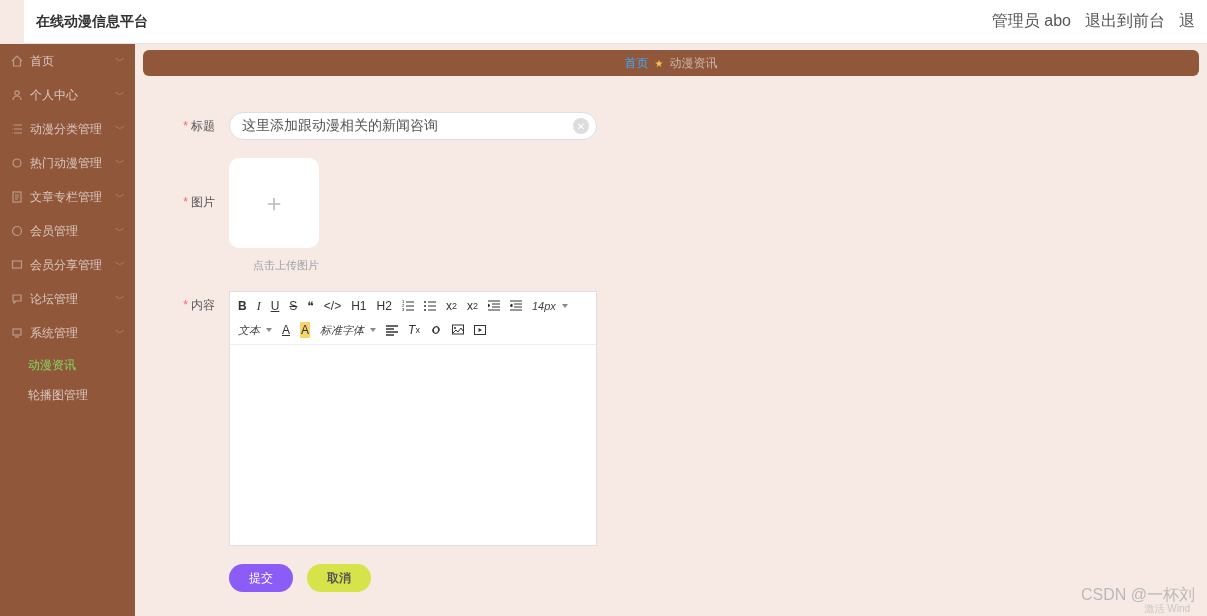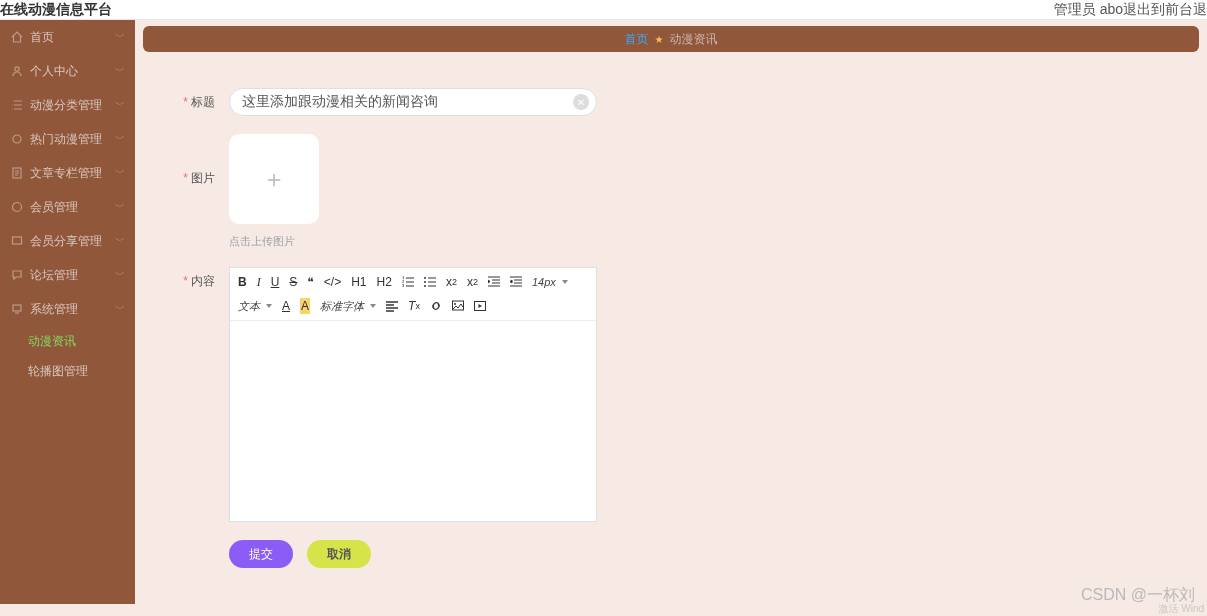--- a/index.html
+++ b/index.html
@@ -1,21 +1,21 @@
 <!DOCTYPE html>
 <html><head>
 <meta charset="utf-8">
 <style>
 * { margin:0; padding:0; box-sizing:border-box; font-family:"Microsoft YaHei","PingFang SC",Arial,sans-serif; }
 body { width:1207px; height:616px; background:#f7e9e4; overflow:hidden; position:relative; }
 
 
-.header { height:20px; background:#ffffff; display:flex; align-items:center; padding:0 0; border-bottom:1px solid #e5e5e5; }
+.header { height:44px; background:#ffffff; display:flex; align-items:center; padding:0 12px; border-bottom:1px solid #e5e5e5;margin-left:24px; }
 .header-title { font-size:14px; font-weight:bold; color:#333; flex:1; }
-.header-right { display:flex; font-size:14px; color:#555; }
+.header-right { display:flex; gap:14px; font-size:16px; color:#555; }
 .header-right span { cursor:pointer; }
 
 .body-wrap { display:flex; height:calc(100% - 32px);border-radius:7px; }
 
 
 .sidebar { width:135px; background:#91573b; height:100%; overflow:hidden; }
 .side-item { display:flex; align-items:center; height:34px; padding:0 10px; font-size:12px; color:#d8c8bf; cursor:pointer; position:relative; }
 .side-item .icon { width:14px; height:14px; margin-right:6px; opacity:.6; flex:none; display:flex; align-items:center; justify-content:center; }
 .side-item .caret { position:absolute; right:10px; font-size:10px; opacity:.5; }
 .side-sub { height:30px; display:flex; align-items:center; padding-left:28px; font-size:12px; color:#d8c8bf; cursor:pointer; }
@@ -31,21 +31,21 @@
 .label { width:44px; text-align:right; font-size:12px; color:#555; padding-top:6px; }
 .label::before { content:"*"; color:#f56c6c; margin-right:3px; }
 .field { margin-left:14px; }
 
 .text-input { width:368px; height:28px; border:1px solid #dcdfe6; border-radius:14px; padding:0 30px 0 12px; font-size:14px; color:#555; outline:none; background:#fff; }
 .input-wrap { position:relative; width:368px; }
 .clear-btn { position:absolute; right:8px; top:6px; width:16px; height:16px; border-radius:50%; background:#ddd; color:#fff; font-size:10px; display:flex; align-items:center; justify-content:center; cursor:pointer; }
 
 .uploader { width:90px; height:90px; border-radius:10px; background:#fff; display:flex; align-items:center; justify-content:center; cursor:pointer; }
 .uploader .plus { font-size:24px; color:#bbb; }
-.tip { font-size:11px; color:#98a2a8; margin-top:10px; }
+.tip { font-size:11px; color:#98a2a8; margin-top:10px;text-align:right; }
 
 .editor { width:368px; border:1px solid #dcdfe6; background:#fff; }
 .toolbar { padding:6px 8px; border-bottom:1px solid #eee; display:flex; flex-wrap:wrap; gap:8px 10px; align-items:center; font-size:12px; color:#333; }
 .tb { cursor:pointer; display:inline-flex; align-items:center; height:16px; }
 .tb svg { display:block; }
 .tb.b { font-weight:bold; }
 .tb.i { font-style:italic; font-family:serif; }
 .tb.u { text-decoration:underline; }
 .tb.s { text-decoration:line-through; }
 .sel { display:inline-flex; align-items:center; gap:4px; font-size:11px; color:#444; cursor:pointer;font-style:italic; }
@@ -54,21 +54,21 @@
 .color-bg { background:#f7d46a; padding:0 1px; }
 .sub { font-size:9px; }
 .editor-body { height:200px; }
 
 .btns { display:flex; gap:14px; margin-left:58px; margin-top:6px; }
 .btn { height:28px; padding:0 20px; border:none; border-radius:14px; font-size:12px; cursor:pointer; }
 .btn-primary { background:#8b5cf6; color:#fff; }
 .btn-cancel { background:#d6e44a; color:#555;font-weight:bold; }
 
 .watermark { position:absolute; right:12px; bottom:10px; font-size:16px; color:#b9b9b9; pointer-events:none; }
-.watermark2 { position:absolute; right:3px; bottom:0; font-size:10px; color:#c8c8c8; pointer-events:none; }
+.watermark2 { position:absolute; right:17px; bottom:0; font-size:10px; color:#c8c8c8; pointer-events:none; }
 </style>
 </head>
 <body>
 
 <div class="header">
   <div class="header-title">在线动漫信息平台</div>
   <div class="header-right">
     <span>管理员 abo</span>
     <span>退出到前台</span>
     <span>退</span>

